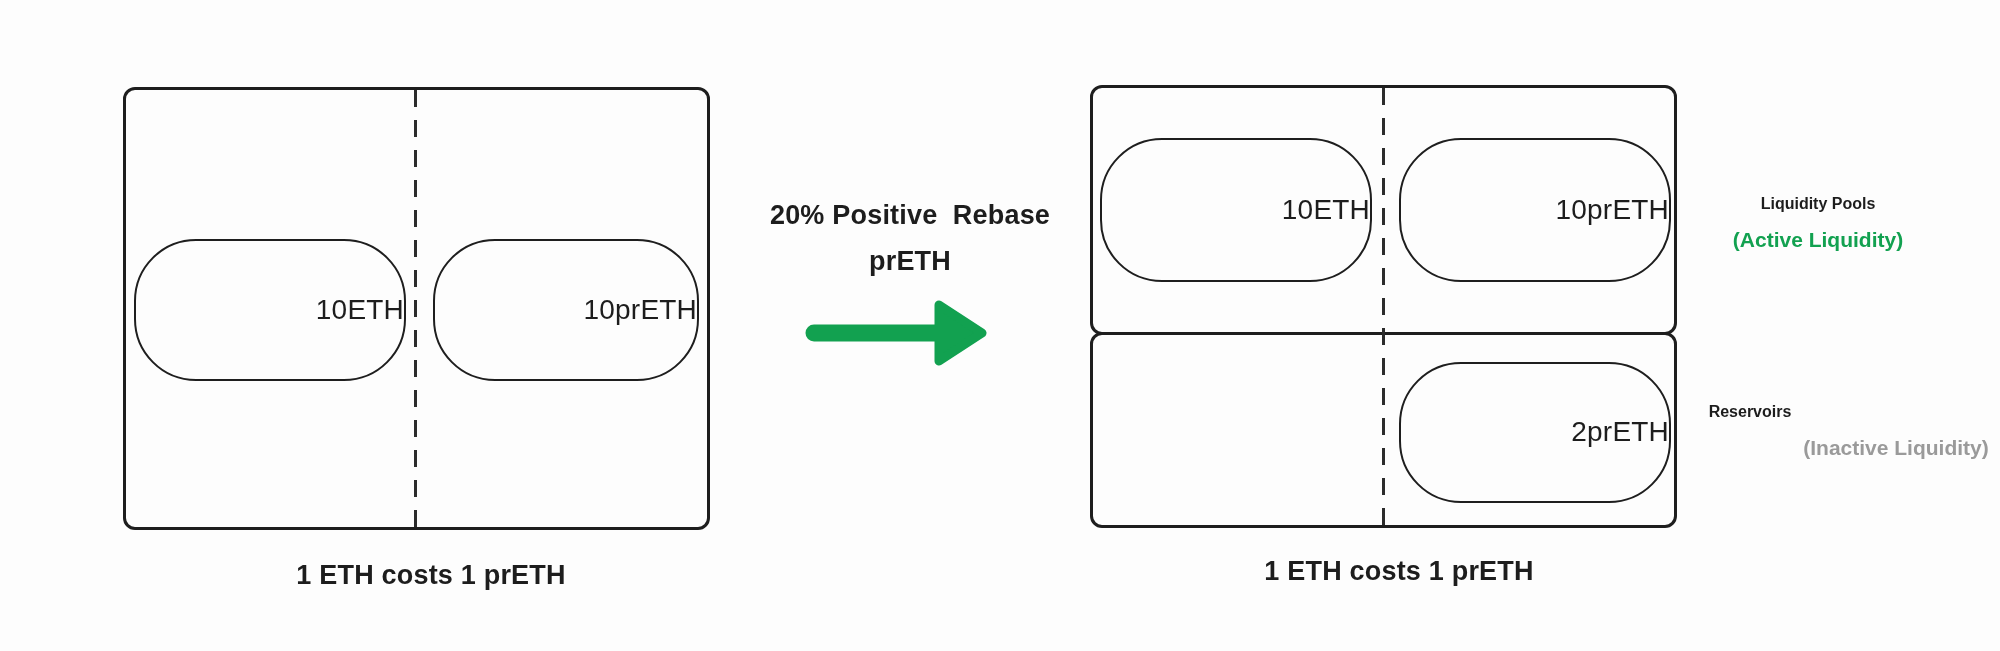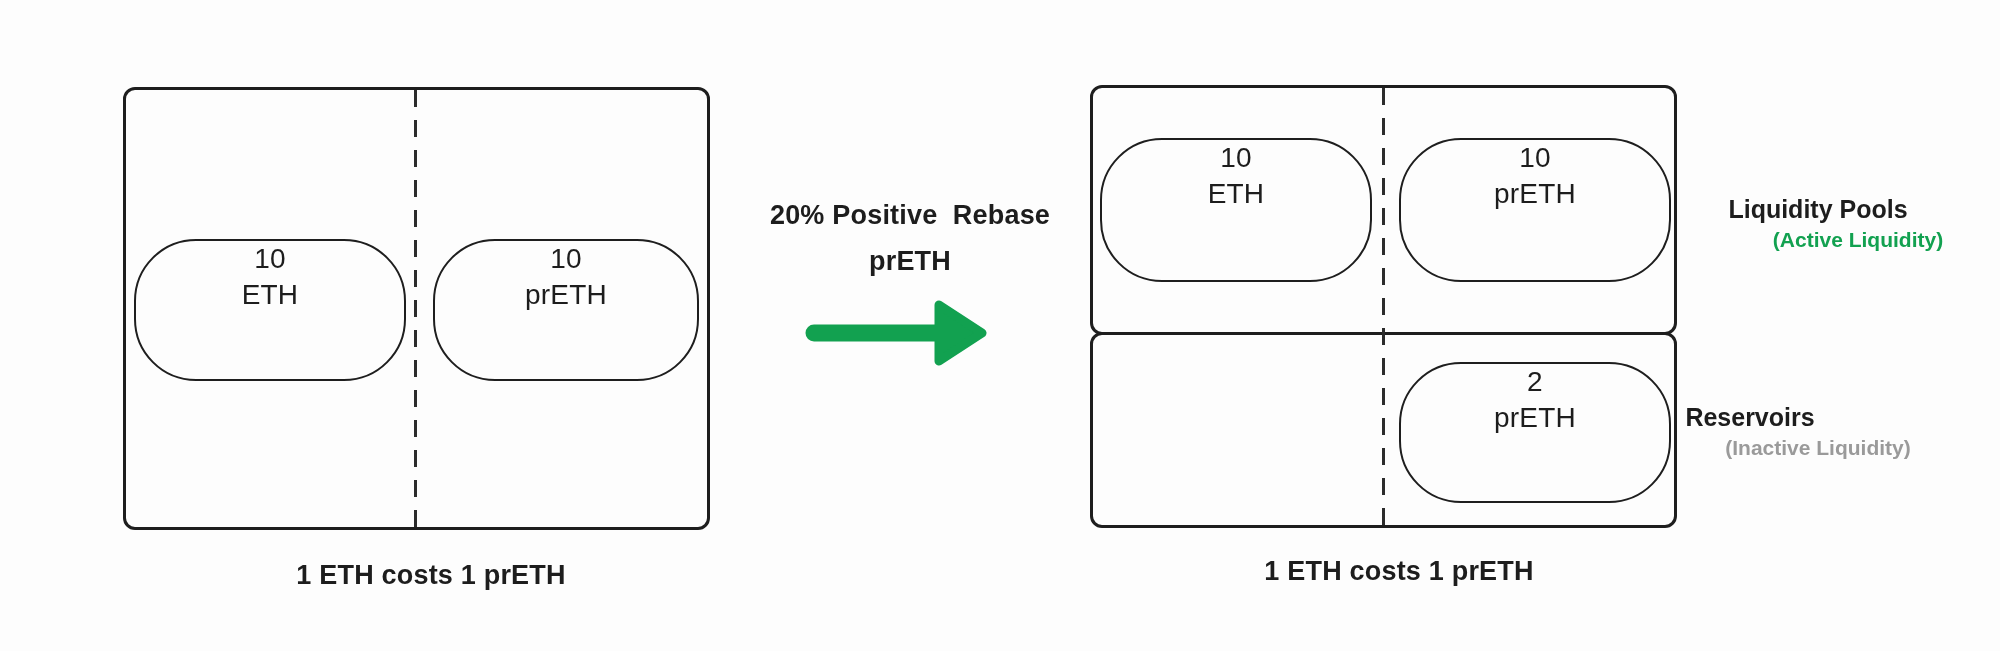--- a/index.html
+++ b/index.html
@@ -17,23 +17,23 @@
     position: absolute;
     border: 3px solid #1e1e1e;
     border-radius: 12px;
     background: transparent;
   }
   .pill {
     position: absolute;
     border: 2.5px solid #1e1e1e;
     border-radius: 62px;
     display: flex;
-    flex-direction: column;
+    flex-direction: row;
     align-items: center;
-    justify-content: flex-start;
+    justify-content: flex-end;
     font-size: 28px;
     font-weight: 500;
     line-height: 1.3;
     text-align: center;
     letter-spacing: 0.2px;
     background: transparent;
   }
   .dash-v {
     position: absolute;
     width: 3px;
@@ -52,32 +52,32 @@
     position: absolute;
     transform: translateX(-50%);
     font-size: 27px;
     font-weight: 700;
     white-space: pre;
     letter-spacing: 0.2px;
   }
   .legend-title {
     position: absolute;
     transform: translateX(-50%);
-    font-size: 25px;
+    font-size: 16px;
     font-weight: 700;
     white-space: nowrap;
   }
   .legend-sub {
     position: absolute;
     transform: translateX(-50%);
     font-size: 21px;
     font-weight: 600;
     white-space: nowrap;
   }
-  .legend-sub.active { color: var(--green, #12a150); margin-left: 40px; }
+  .legend-sub.active { color: var(--green, #12a150); }
   .legend-sub.inactive { color: var(--gray, #9a9a9a); }
   .arrow-svg { position: absolute; display: block; }
 </style>
 </head>
 <body>
 
 <div class="canvas">
 
   <div class="box" style="left:123px; top:87px; width:587px; height:443px;"></div>
   <div class="dash-v" style="left:414px; top:90px; height:437px;"></div>
@@ -117,15 +117,15 @@
     <span>2</span>
     <span>prETH</span>
   </div>
 
   <div class="caption" style="left:1384px; top:556px;">1 ETH costs 1 prETH</div>
 
   <div class="legend-title" style="left:1818px; top:195px;">Liquidity Pools</div>
   <div class="legend-sub active" style="left:1818px; top:228px;">(Active Liquidity)</div>
 
   <div class="legend-title" style="left:1750px; top:403px;">Reservoirs</div>
-  <div class="legend-sub inactive" style="left:1818px; top:436px;">(Inactive Liquidity)</div>
+  <div class="legend-sub inactive" style="left:1896px; top:436px;">(Inactive Liquidity)</div>
 
 </div>
 
 </body></html>

